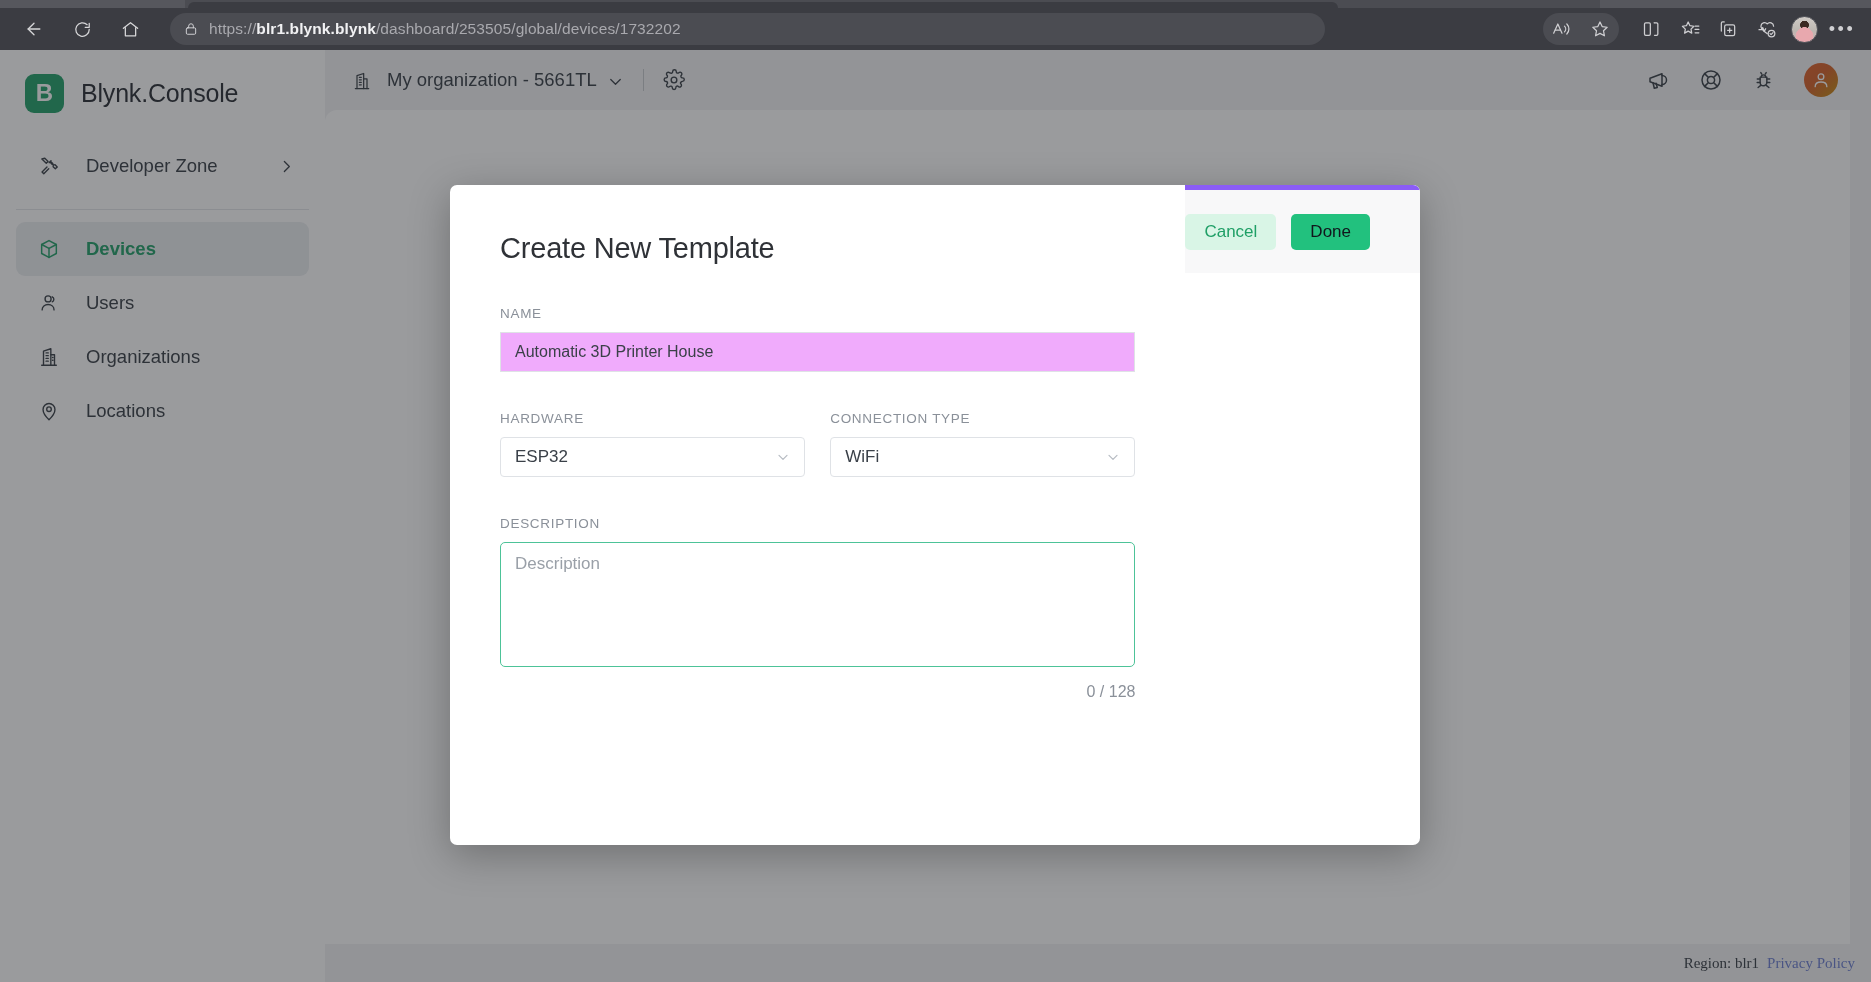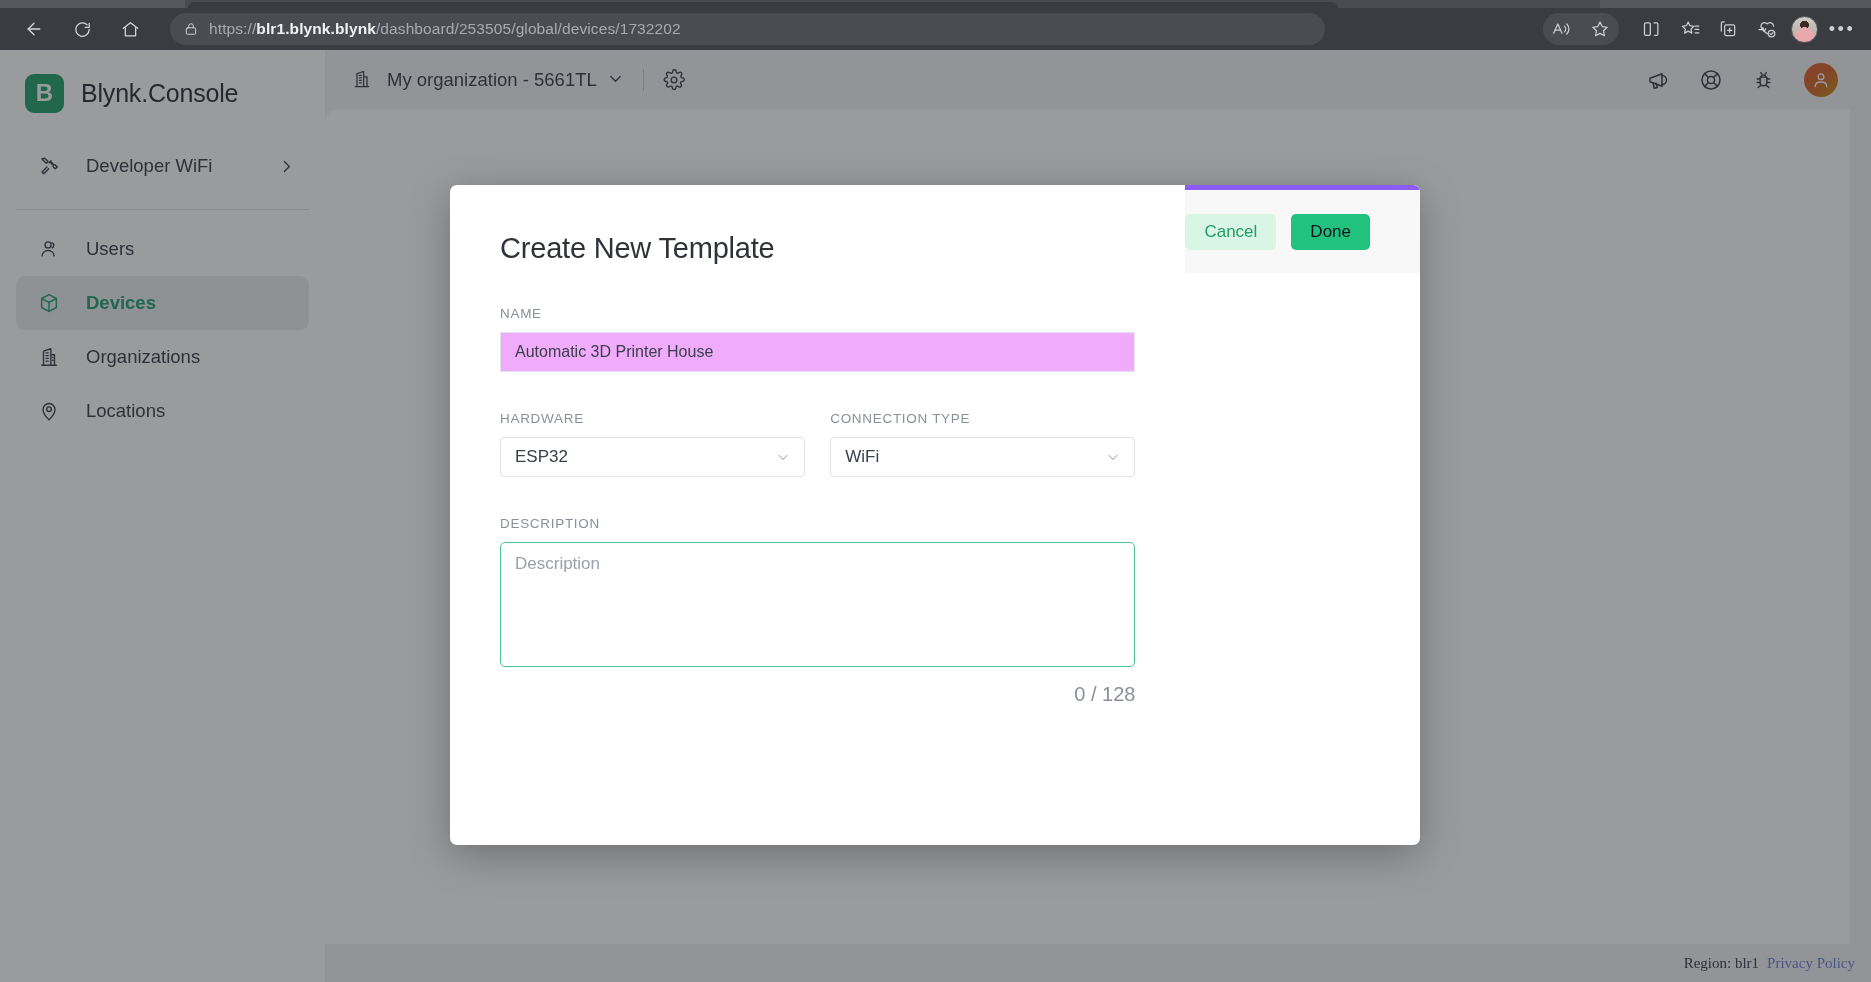--- a/index.html
+++ b/index.html
@@ -109,21 +109,21 @@
   .side-item.active { background: #eceef1; }
   .side-item.active .si-icon, .side-item.active .si-label { color: #23a06a; font-weight: 600; }
   .side-sep { height: 1px; background: #e4e6e9; margin: 16px 16px 12px 16px; }
 
   
   .appbar {
     position: absolute; left: 325px; top: 0; width: 1546px; height: 60px;
     background: #f2f3f5; display: flex; align-items: center;
     z-index: 10;
   }
-  .org-chip { display: flex; align-items: flex-start; margin-left: 27px; cursor: pointer; }
+  .org-chip { display: flex; align-items: flex-end; margin-left: 27px; cursor: pointer; }
   .org-chip .org-ic { color: #3a4048; display: flex; }
   .org-chip .org-name { margin-left: 15px; font-size: 18.5px; color: #3a4048; }
   .org-chip .org-chev { margin-left: 9px; color: #3a4048; display: flex; }
   .appbar .vdiv { width: 1px; height: 22px; background: #c7cace; margin: 0 19px 0 18px; }
   .gear-btn { display: flex; align-items: center; color: #3a4048; cursor: pointer; }
   .appbar-right { margin-left: auto; display: flex; align-items: center; padding-right: 33px; gap: 29px; }
   .ab-icon { color: #3a4048; display: flex; align-items: center; cursor: pointer; }
   .user-avatar {
     width: 34px; height: 34px; border-radius: 50%;
     background: linear-gradient(135deg,#e0602c 0%, #d4622a 45%, #c48f12 100%);
@@ -182,21 +182,21 @@
 
   .textarea-wrap { margin-top: 39px; }
   .textarea {
     width: 100%; height: 125px; resize: none;
     border: 1px solid #4dc398; border-radius: 5px;
     padding: 10px 14px; font-size: 17px; color: #3a4048;
     font-family: "Liberation Sans", sans-serif; outline: none;
     line-height: 1.3;
   }
   .textarea::placeholder { color: #9aa0a8; }
-  .char-count { text-align: right; font-size: 20px; color: #8a9099; margin-top: 12px; }
+  .char-count { text-align: right; font-size: 16px; color: #8a9099; margin-top: 12px; }
 
   .modal-footer {
     height: 88px; background: #f8f8f9; border-top: 5px solid #8b5cf6;
     display: flex; align-items: center; justify-content: flex-end;
     padding-right: 50px; gap: 15px;
   }
   .btn {
     height: 36px; border: none; border-radius: 5px;
     font-size: 17px; font-family: "Liberation Sans", sans-serif;
     cursor: pointer; padding: 0 19px;
@@ -312,50 +312,50 @@
 
       <div class="side-list">
         <div class="side-item">
           <span class="si-icon">
             <svg width="22" height="22" viewBox="0 0 24 24" fill="none" stroke="currentColor" stroke-width="1.5" stroke-linecap="round" stroke-linejoin="round">
                 <path d="M14.2 6.3a3.3 3.3 0 0 0 4.4 4.3l2.4 2.4-2.1 2.1-2.4-2.4a3.3 3.3 0 0 0-4.3-4.4z"></path>
                 <path d="M9.8 13.2l-5.4 5.4 1.9 1.9 5.4-5.4"></path>
                 <path d="M4.2 4.3l3.2-.8 3.6 3.6-2 2-3.6-3.6z"></path>
               </svg>
           </span>
-          <span class="si-label">Developer WiFi</span>
+          <span class="si-label">Developer Zone</span>
           <span class="si-chev">
             <svg width="17" height="17" viewBox="0 0 24 24" fill="none" stroke="currentColor" stroke-width="1.8" stroke-linecap="round" stroke-linejoin="round">
                 <path d="M9 5l7 7-7 7"></path>
               </svg>
           </span>
         </div>
 
         <div class="side-sep"></div>
+
+        <div class="side-item active">
+          <span class="si-icon">
+            <svg width="22" height="22" viewBox="0 0 24 24" fill="none" stroke="currentColor" stroke-width="1.6" stroke-linecap="round" stroke-linejoin="round">
+                <path d="M12 2.8l8 4.3v9.8l-8 4.3-8-4.3V7.1z"></path>
+                <path d="M4 7.1l8 4.3 8-4.3"></path>
+                <path d="M12 11.4v9.8"></path>
+              </svg>
+          </span>
+          <span class="si-label">Devices</span>
+        </div>
 
         <div class="side-item">
           <span class="si-icon">
             <svg width="22" height="22" viewBox="0 0 24 24" fill="none" stroke="currentColor" stroke-width="1.5" stroke-linecap="round" stroke-linejoin="round">
                 <circle cx="11" cy="7.5" r="3.3"></circle>
                 <path d="M4.5 19.5c0-3.6 2.9-5.8 6.5-5.8s6.5 2.2 6.5 5.8"></path>
                 <path d="M15.5 5.2a3 3 0 0 1 0 5.5"></path>
               </svg>
           </span>
           <span class="si-label">Users</span>
-        </div>
-
-        <div class="side-item active">
-          <span class="si-icon">
-            <svg width="22" height="22" viewBox="0 0 24 24" fill="none" stroke="currentColor" stroke-width="1.6" stroke-linecap="round" stroke-linejoin="round">
-                <path d="M12 2.8l8 4.3v9.8l-8 4.3-8-4.3V7.1z"></path>
-                <path d="M4 7.1l8 4.3 8-4.3"></path>
-                <path d="M12 11.4v9.8"></path>
-              </svg>
-          </span>
-          <span class="si-label">Devices</span>
         </div>
 
         <div class="side-item">
           <span class="si-icon">
             <svg width="22" height="22" viewBox="0 0 24 24" fill="none" stroke="currentColor" stroke-width="1.5" stroke-linecap="round" stroke-linejoin="round">
                 <path d="M6 21V5.5L14 3v18"></path>
                 <path d="M14 9.5h4V21"></path>
                 <path d="M4 21h16"></path>
                 <path d="M8.8 7.5h2.4M8.8 10.5h2.4M8.8 13.5h2.4M8.8 16.5h2.4"></path>
                 <path d="M15.8 12.5h0.6M15.8 15.5h0.6"></path>

